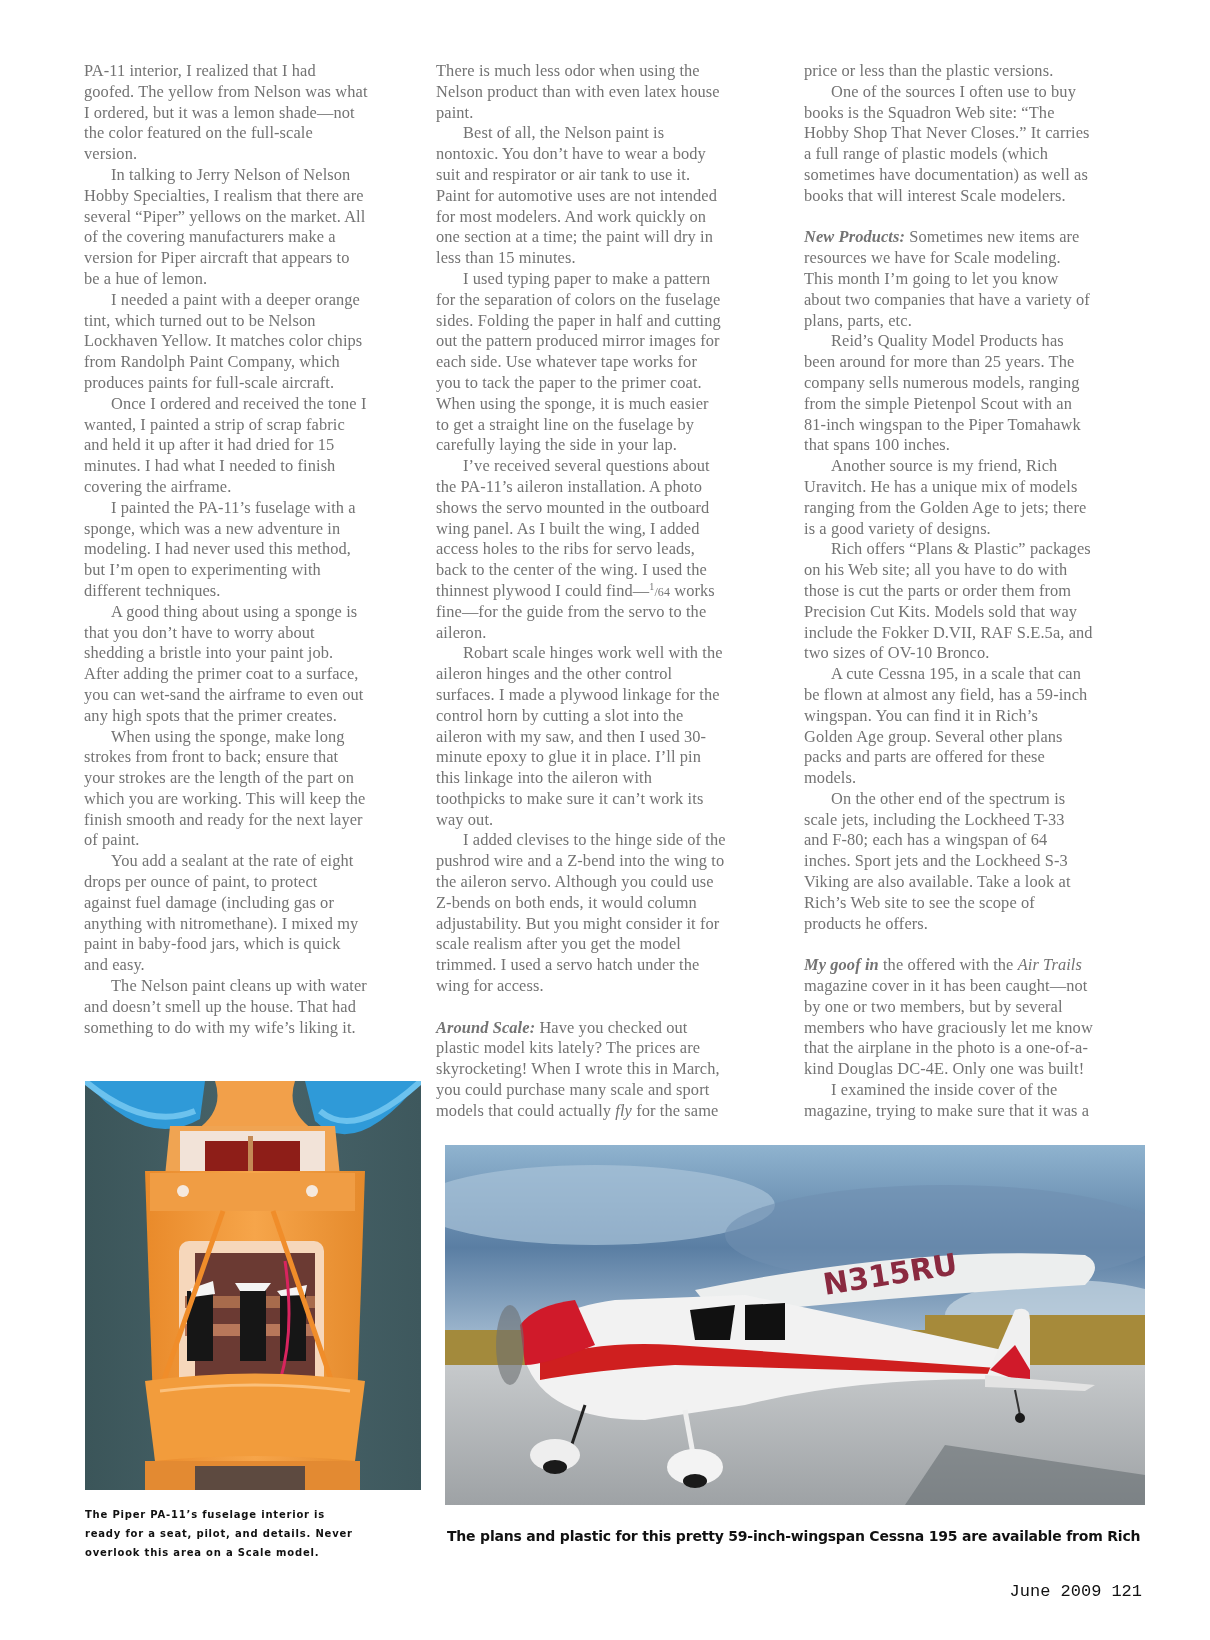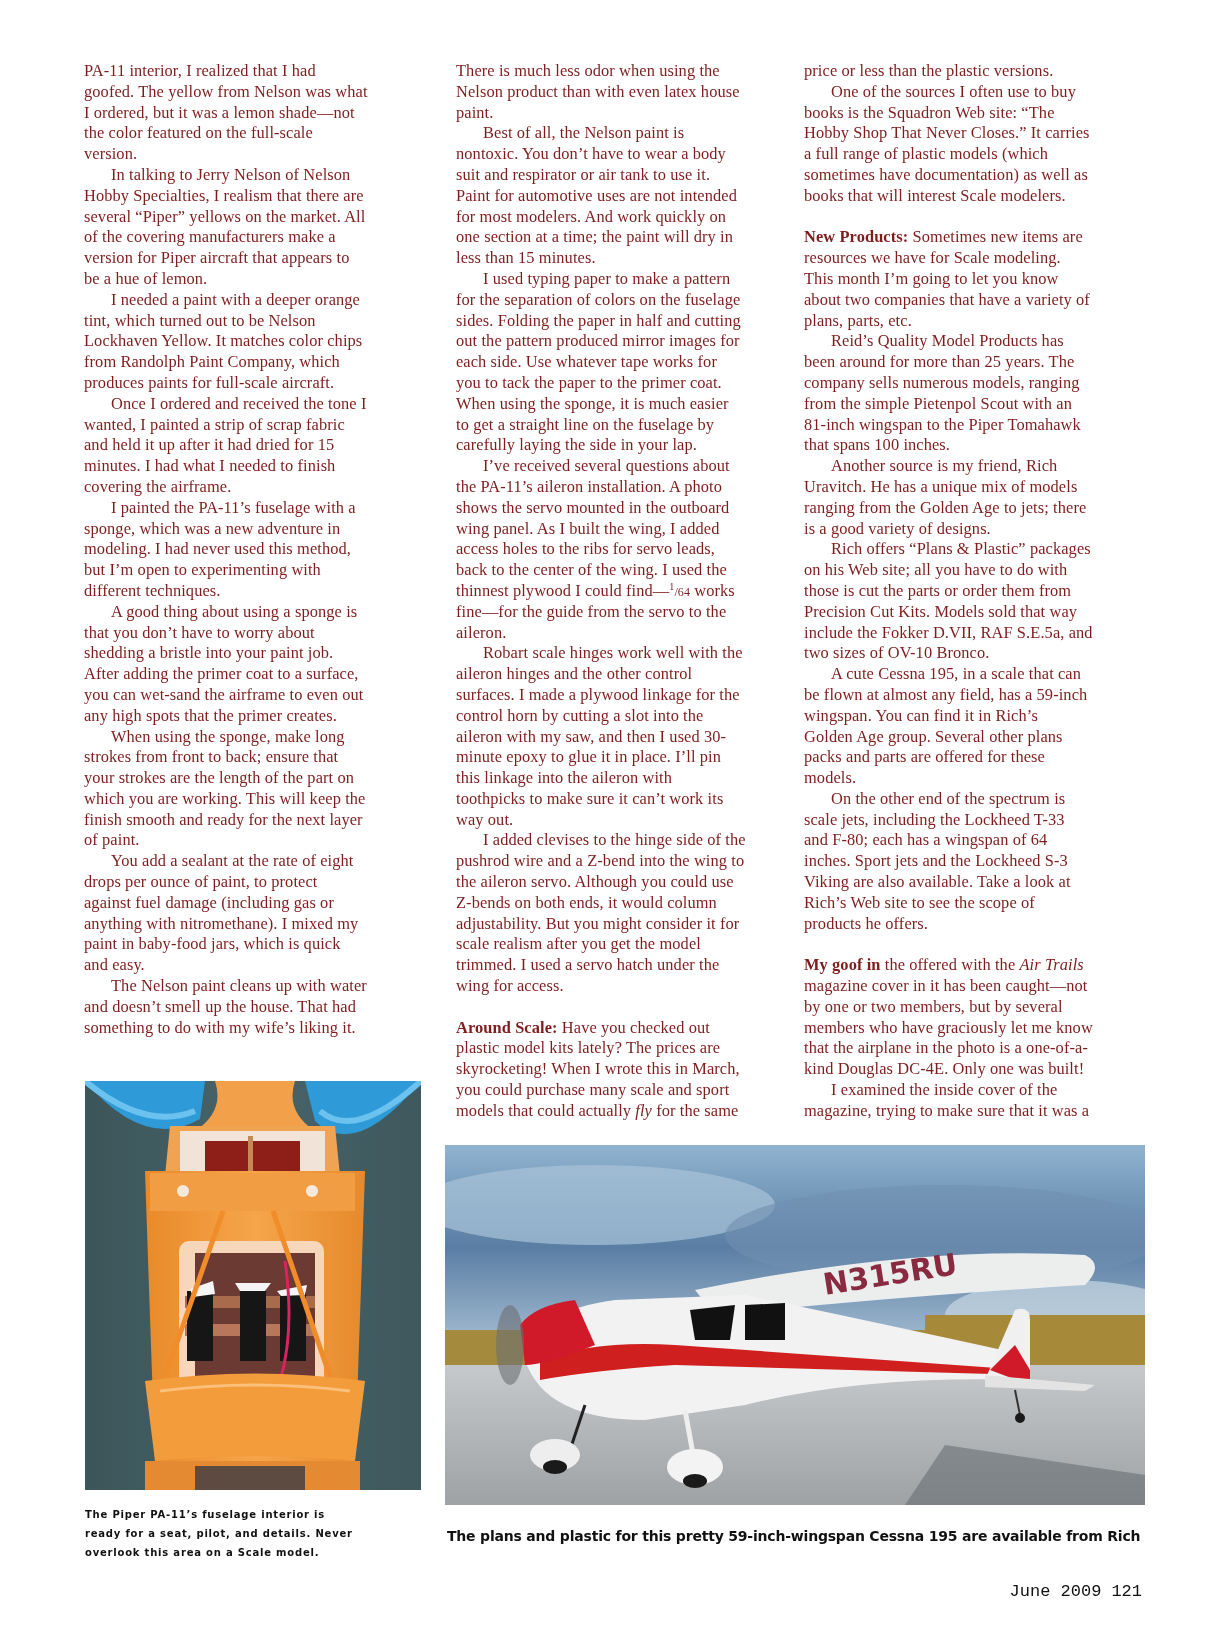--- a/index.html
+++ b/index.html
@@ -3,30 +3,30 @@
   <meta charset="utf-8">
   <style>
     html, body { margin: 0; padding: 0; background: #ffffff; }
     body { width: 1210px; height: 1640px; position: relative; overflow: hidden; }
     .col {
       position: absolute;
       top: 61px;
       font-family: "Liberation Serif", "DejaVu Serif", serif;
       font-size: 16.4px;
       line-height: 20.8px;
-      color: #7f1d1d;
+      color: #737373;
       letter-spacing: 0.1px;
     }
     #col1 { left: 84px; width: 340px; }
-    #col2 { left: 456px; width: 340px; }
+    #col2 { left: 436px; width: 340px; }
     #col3 { left: 804px; width: 340px; }
     .line { white-space: nowrap; display: block; height: 20.8px; }
     .ind { padding-left: 27px; }
     .gap { display: block; height: 20.8px; }
-    .b { font-weight: bold; }
+    .b { font-weight: bold; font-style: italic; }
     .i { font-style: italic; }
     sup { font-size: 10px; line-height: 0; }
     .frac-d { font-size: 12px; }
 
     .photo { position: absolute; overflow: hidden; }
     #photo1 { left: 85px; top: 1081px; width: 336px; height: 409px; background: #3f5a5f; }
     #photo2 { left: 445px; top: 1145px; width: 700px; height: 360px; background: #7f9cb8; }
 
     .caption {
       position: absolute;

